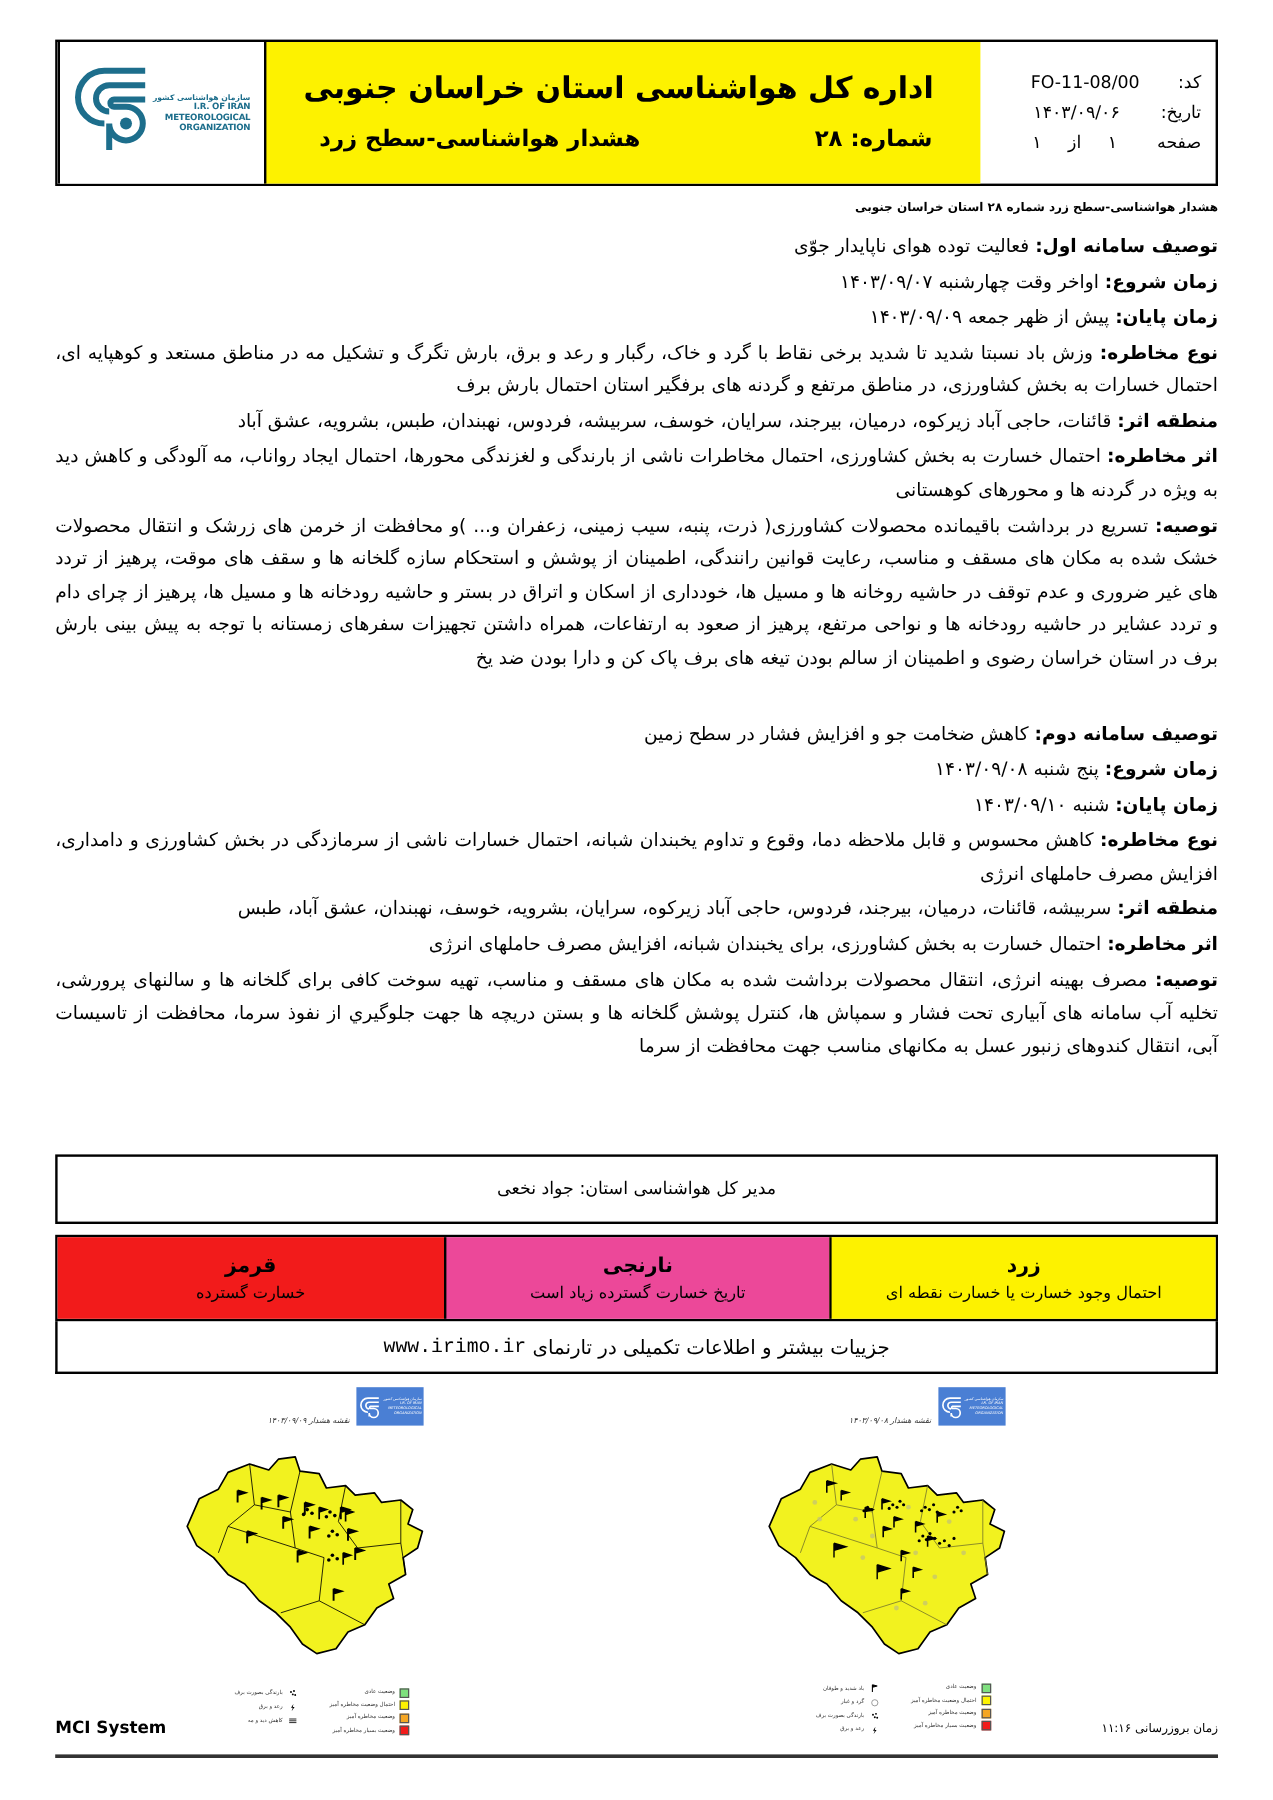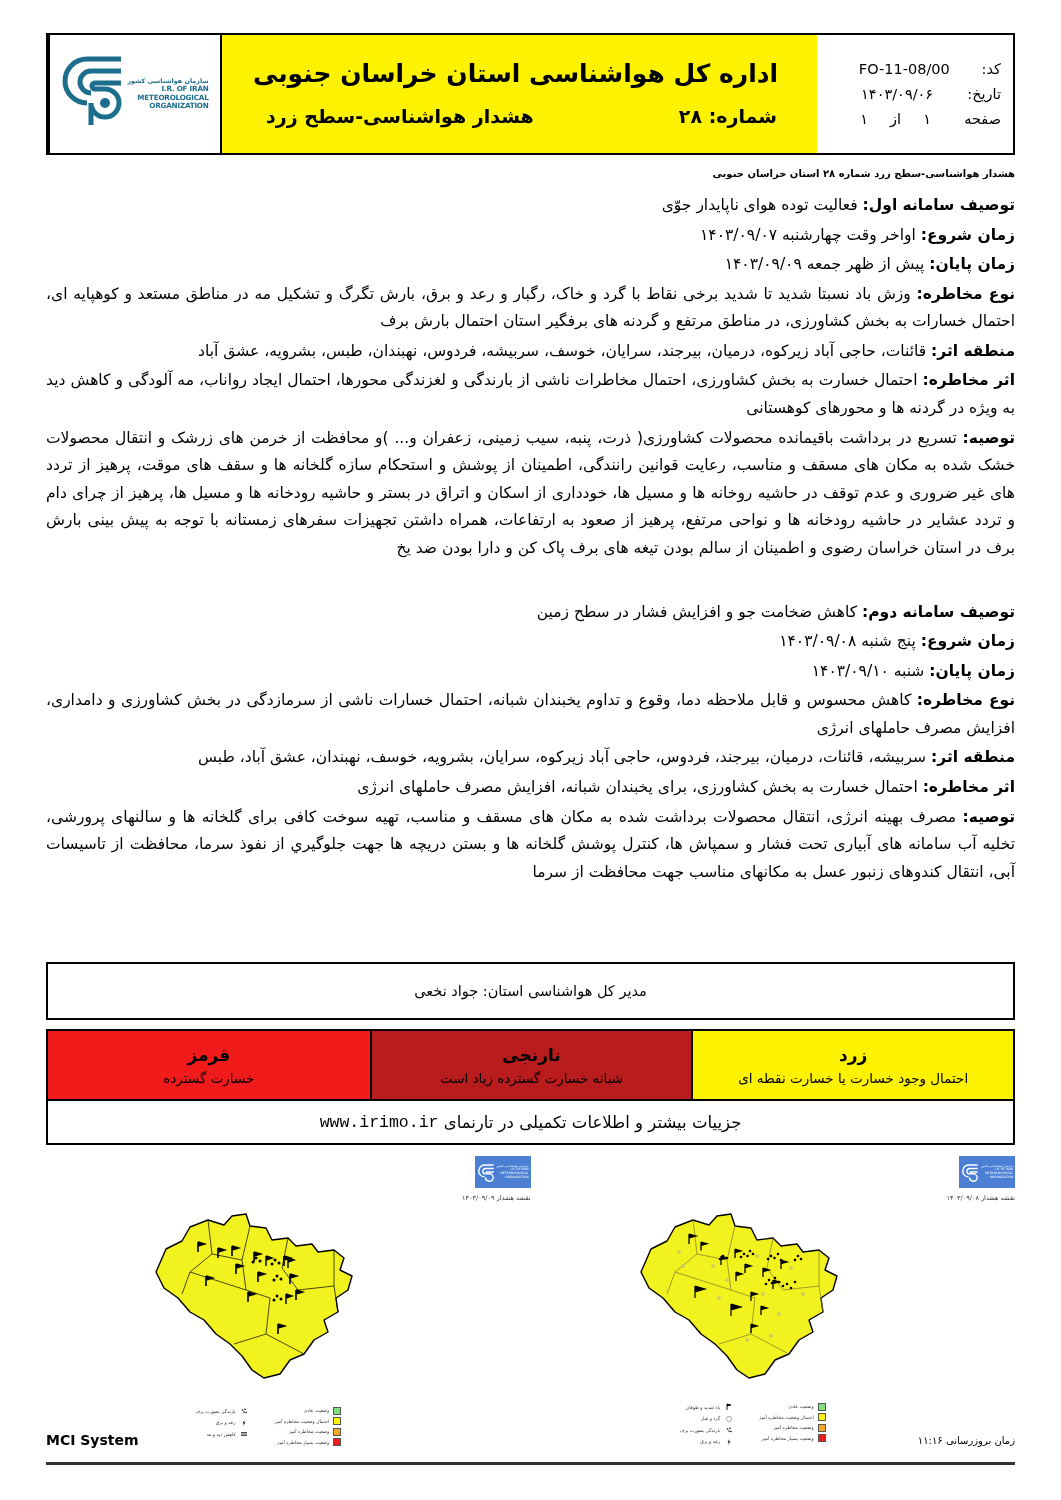--- a/index.html
+++ b/index.html
@@ -205,24 +205,25 @@
   }
   .map-panel {
     flex: 1 1 50%;
     position: relative;
   }
   .map-head {
     position: absolute;
     top: 4px;
     width: 100%;
     display: flex;
-    flex-direction: column;
-    align-items: flex-start;
+    flex-direction: row;
+    align-items: flex-end;
     justify-content: center;
     gap: 6px;
+    font-style: italic;
   }
   .map-head-label {
     font-size: 6.5px;
     color: #333;
     white-space: nowrap;
   }
   .map-badge {
     width: 56px; height: 32px;
     background: #4a7fd4;
     display: flex; align-items: center; justify-content: center;
@@ -422,23 +423,23 @@
 
   <div class="sig-box">
     <div class="sig-left">مدیر کل هواشناسی استان: جواد  نخعی</div>
   </div>
 
   <div class="legend">
     <div class="legend-cell" style="background:#fdf200">
       <div class="legend-title">زرد</div>
       <div class="legend-desc">احتمال وجود خسارت یا خسارت نقطه ای</div>
     </div>
-    <div class="legend-cell" style="background:#b91c1c">
+    <div class="legend-cell" style="background:#ec4899">
       <div class="legend-title">نارنجی</div>
-      <div class="legend-desc">شبانه خسارت گسترده زیاد است</div>
+      <div class="legend-desc">تاریخ خسارت گسترده زیاد است</div>
     </div>
     <div class="legend-cell" style="background:#f21b1b">
       <div class="legend-title">قرمز</div>
       <div class="legend-desc">خسارت گسترده</div>
     </div>
   </div>
 
   <div class="url-bar">
     <span>جزییات بیشتر و اطلاعات تکمیلی در تارنمای</span>&nbsp;<span class="u">www.irimo.ir</span>
   </div>

